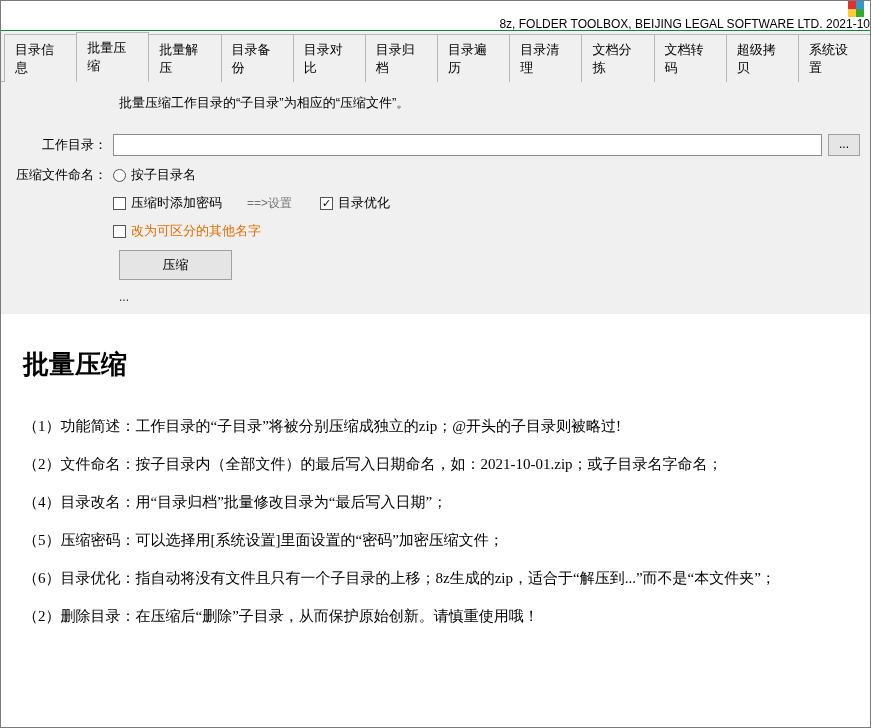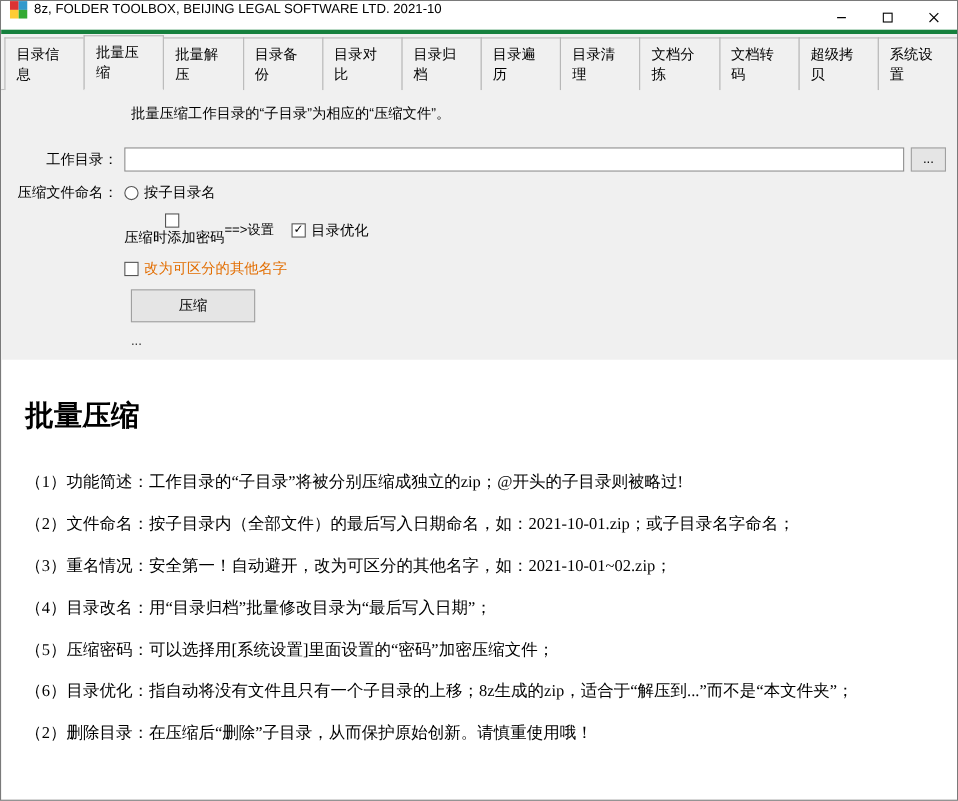--- a/index.html
+++ b/index.html
@@ -9,23 +9,24 @@
     background: #ffffff;
     width: 871px;
     height: 728px;
     border: 1px solid #7a7a7a;
     display: flex;
     flex-direction: column;
   }
   .titlebar {
     height: 30px;
     display: flex;
-    align-items: flex-start;
+    align-items: flex-end;
     background: #ffffff;
-    border-bottom: 4px solid #15803d;
+    border-bottom: 1px solid #15803d;
+    flex-direction: column;
   }
   .titlebar-icon {
     width: 16px;
     height: 16px;
     margin: 0 6px 0 8px;
     display: inline-block;
   }
   .titlebar-title {
     flex: 1;
     font-size: 12px;
@@ -126,23 +127,23 @@
     width: 5px; height: 5px;
     background: #000;
     border-radius: 50%;
   }
   .check-box.checked::after {
     content: "✓";
     font-size: 11px;
     line-height: 11px;
   }
   .link-text {
-    color: #000000;
+    color: #737373;
     font-size: 12px;
-    margin-right: 16px;
+    margin-right: 28px;
     cursor: default;
   }
   .warn-text { color: #e26d00; }
   .compress-btn {
     width: 113px;
     height: 30px;
     border: 1px solid #a0a0a0;
     background: #e5e5e5;
     font-size: 13px;
     text-align: center;
@@ -225,21 +226,21 @@
   <div class="form-row">
     <span class="form-label">压缩文件命名：</span>
     <span class="radio-wrap">
       <span class="radio-dot"></span>
       <span>按子目录名</span>
     </span>
   </div>
 
   <div class="form-row">
     <span class="form-label"></span>
-    <span class="check-wrap" style="margin-right:0;flex-direction:column;">
+    <span class="check-wrap" style="margin-right:25px;">
       <span class="check-box"></span>
       <span>压缩时添加密码</span>
     </span>
     <span class="link-text">==&gt;设置</span>
     <span class="check-wrap">
       <span class="check-box checked"></span>
       <span>目录优化</span>
     </span>
   </div>
 
@@ -256,19 +257,18 @@
   </div>
 
   <div class="ellipsis-status">...</div>
 </div>
 
 <div class="doc-area">
   <div class="doc-title">批量压缩</div>
   <div id="doc-items">
       <div class="doc-item">（1）功能简述：工作目录的“子目录”将被分别压缩成独立的zip；@开头的子目录则被略过!</div>
       <div class="doc-item">（2）文件命名：按子目录内（全部文件）的最后写入日期命名，如：2021-10-01.zip；或子目录名字命名；</div>
-      <div class="doc-item">（3）重名情况：安全第一！自动避开，改为可区分的其他名字，如：2021-10-01~02.zip；</div>
       <div class="doc-item">（4）目录改名：用“目录归档”批量修改目录为“最后写入日期”；</div>
       <div class="doc-item">（5）压缩密码：可以选择用[系统设置]里面设置的“密码”加密压缩文件；</div>
       <div class="doc-item">（6）目录优化：指自动将没有文件且只有一个子目录的上移；8z生成的zip，适合于“解压到...”而不是“本文件夹”；</div>
       <div class="doc-item">（2）删除目录：在压缩后“删除”子目录，从而保护原始创新。请慎重使用哦！</div>
     </div>
 </div>
 
 </body></html>

